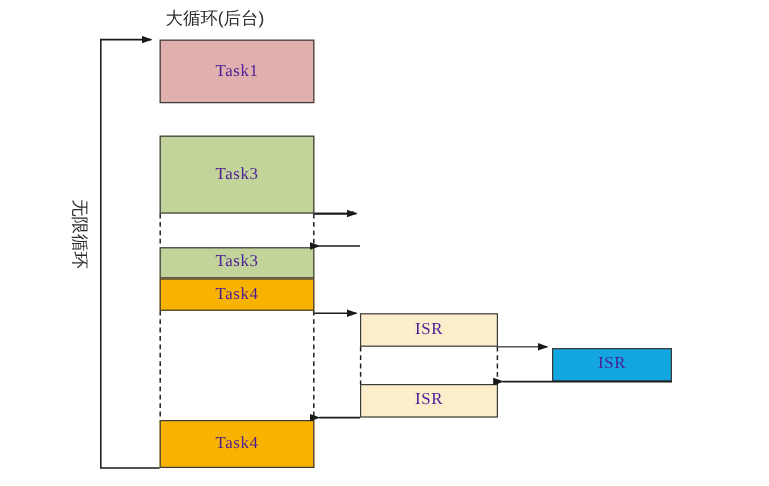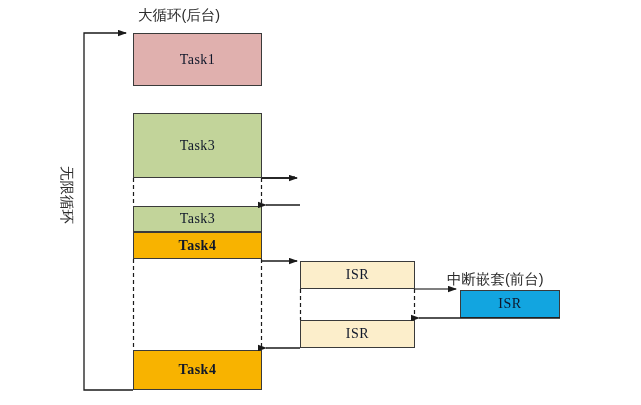--- a/index.html
+++ b/index.html
@@ -8,21 +8,21 @@
     width:641px;height:405px;
     background:#ffffff;
     font-family:"Liberation Serif","DejaVu Serif",serif;
     overflow:hidden;
   }
   .box{
     position:absolute;
     box-sizing:border-box;
     border:1px solid #3a3a3a;
     display:flex;align-items:center;justify-content:center;
-    color:#0f172a;
+    color:#4c1d95;
     font-size:14px;
     letter-spacing:0.5px;
   }
   .label{
     position:absolute;
     color:#2b2b2b;
     font-size:14.5px;
     white-space:nowrap;
     font-family:"Liberation Sans","DejaVu Sans",sans-serif;
   }
@@ -34,35 +34,34 @@
     font-family:"Liberation Sans","DejaVu Sans",sans-serif;
     transform-origin:0 0;
   }
   svg.overlay{
     position:absolute;left:0;top:0;width:641px;height:405px;
     pointer-events:none;
   }
   .t1{background:#e0b0ae;}
   .t2{background:#dad2e4;}
   .t3{background:#c2d49a;}
-  .t4{background:#f8b300;font-weight:bold;}
+  .t4{background:#f8b300;}
   .intr{background:#a697c0;}
   .isr{background:#fceecb;}
   .isrblue{background:#12a5e0;}
 </style>
 </head>
 <body>
 
 <div id="stage">
 
   <div class="label" style="left:138px;top:6px;">大循环(后台)</div>
 
   <div class="vlabel" style="left:76px;top:166px;transform:rotate(90deg);">无限循环</div>
 
-  <div class="label" style="left:447px;top:270px;">中断嵌套(前台)</div>
 
   <div class="box t1" style="left:133px;top:33px;width:129px;height:53px;">Task1</div>
 
 
   <div class="box t3" style="left:133px;top:113px;width:129px;height:65px;">Task3</div>
 
   <div class="box t3" style="left:133px;top:206px;width:129px;height:26px;">Task3</div>
 
   <div class="box t4" style="left:133px;top:232px;width:129px;height:27px;">Task4</div>
 

